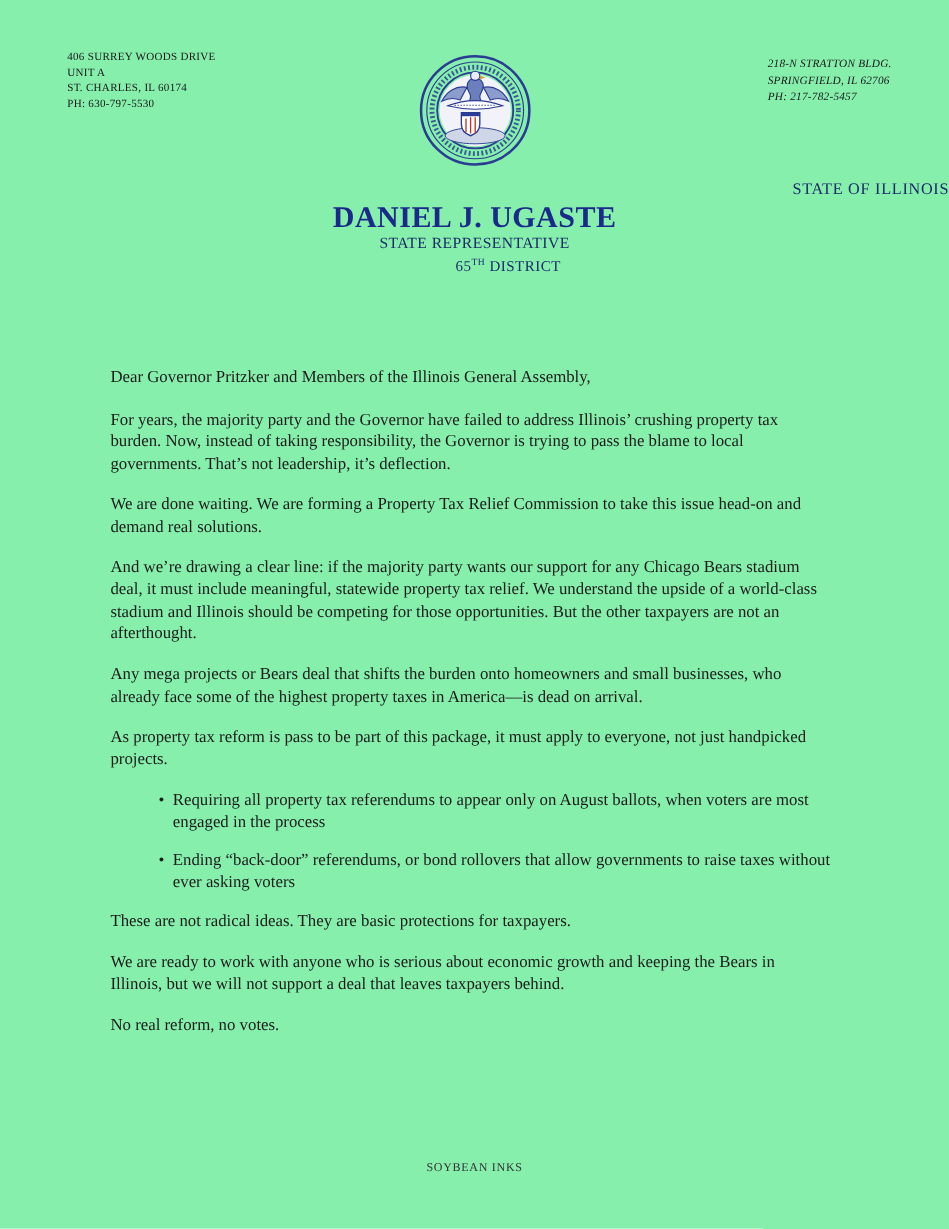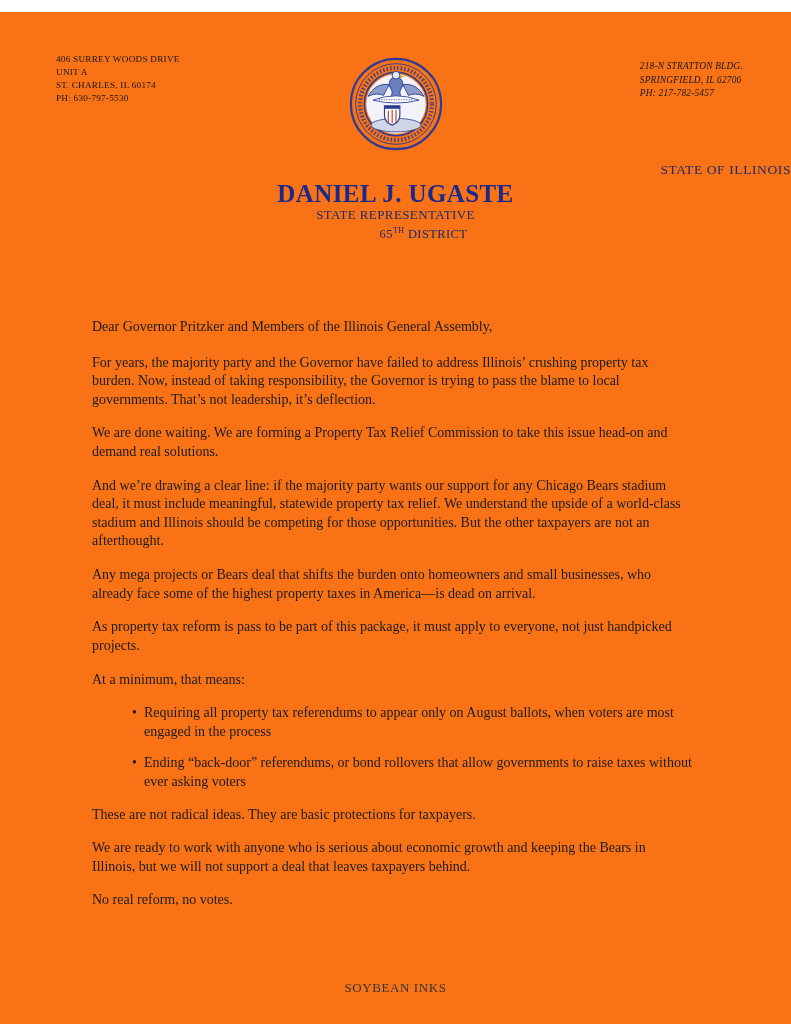--- a/index.html
+++ b/index.html
@@ -11,22 +11,21 @@
     width: 791px;
     height: 1024px;
     position: relative;
     font-family: "Liberation Serif", serif;
     color: #1a1a1a;
     overflow: hidden;
   }
   .page {
     position: absolute;
     inset: 0;
-    background: #f97316;
-    margin-top: 12px;
+    background: #86efac;
   }
 
   
   .letterhead {
     position: absolute;
     top: 0;
     left: 0;
     width: 791px;
     height: 250px;
   }
@@ -139,21 +138,21 @@
     position: absolute;
     left: 0;
     top: 0;
   }
 
   .footer-note {
     position: absolute;
     top: 968px;
     width: 100%;
     text-align: center;
-    font-size: 13px;
+    font-size: 10px;
     letter-spacing: 0.6px;
     color: #333;
   }
 </style>
 </head>
 <body>
 
 <div class="page">
 
   <div class="letterhead">
@@ -208,21 +207,20 @@
     </div>
   </div>
 
   <div class="letter-body">
     <p class="salutation">Dear Governor Pritzker and Members of the Illinois General Assembly,</p>
     <p>For years, the majority party and the Governor have failed to address Illinois’ crushing property tax burden. Now, instead of taking responsibility, the Governor is trying to pass the blame to local governments. That’s not leadership, it’s deflection.</p>
     <p>We are done waiting. We are forming a Property Tax Relief Commission to take this issue head-on and demand real solutions.</p>
     <p>And we’re drawing a clear line: if the majority party wants our support for any Chicago Bears stadium deal, it must include meaningful, statewide property tax relief.  We understand the upside of a world-class stadium and Illinois should be competing for those opportunities. But the other taxpayers are not an afterthought.</p>
     <p>Any mega projects or Bears deal that shifts the burden onto homeowners and small businesses, who already face some of the highest property taxes in America—is dead on arrival.</p>
     <p>As property tax reform is pass to be part of this package, it must apply to everyone, not just handpicked projects.</p>
-    <p>At a minimum, that means:</p>
 
     <ul class="bullets">
       <li>Requiring all property tax referendums to appear only on August ballots, when voters are most engaged in the process</li>
       <li>Ending “back-door” referendums, or bond rollovers that allow governments to raise taxes without ever asking voters</li>
     </ul>
 
     <p>These are not radical ideas. They are basic protections for taxpayers.</p>
     <p>We are ready to work with anyone who is serious about economic growth and keeping the Bears in Illinois, but we will not support a deal that leaves taxpayers behind.</p>
     <p>No real reform, no votes.</p>
   </div>

